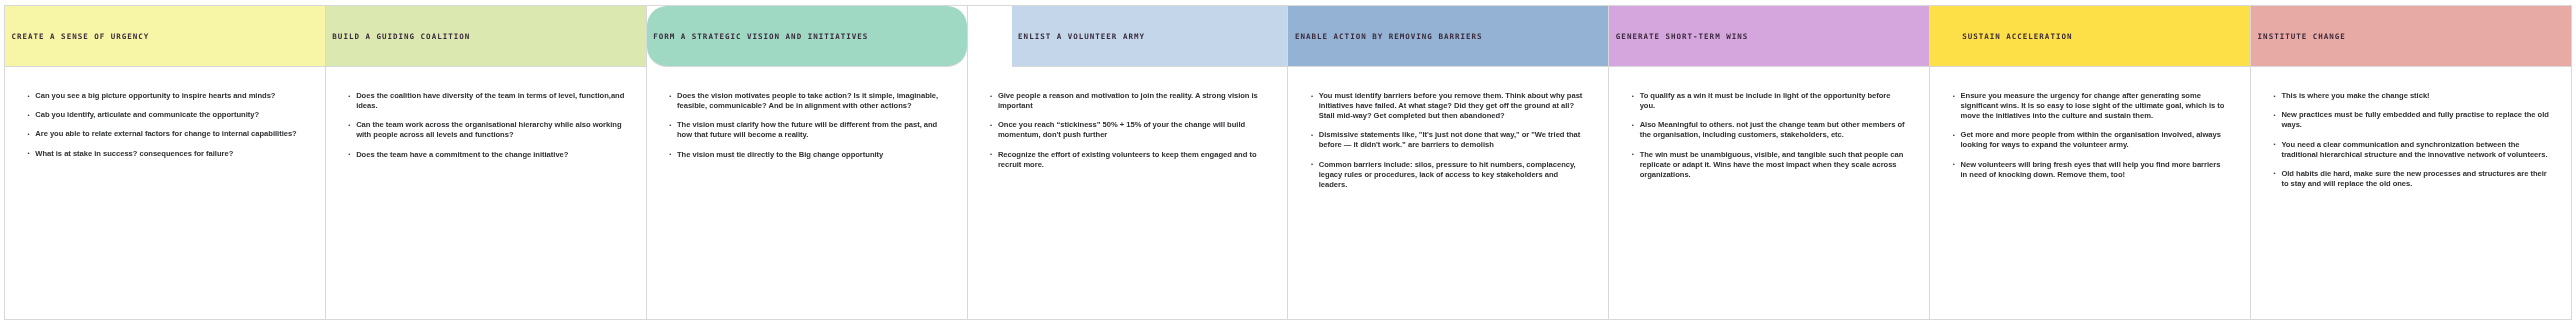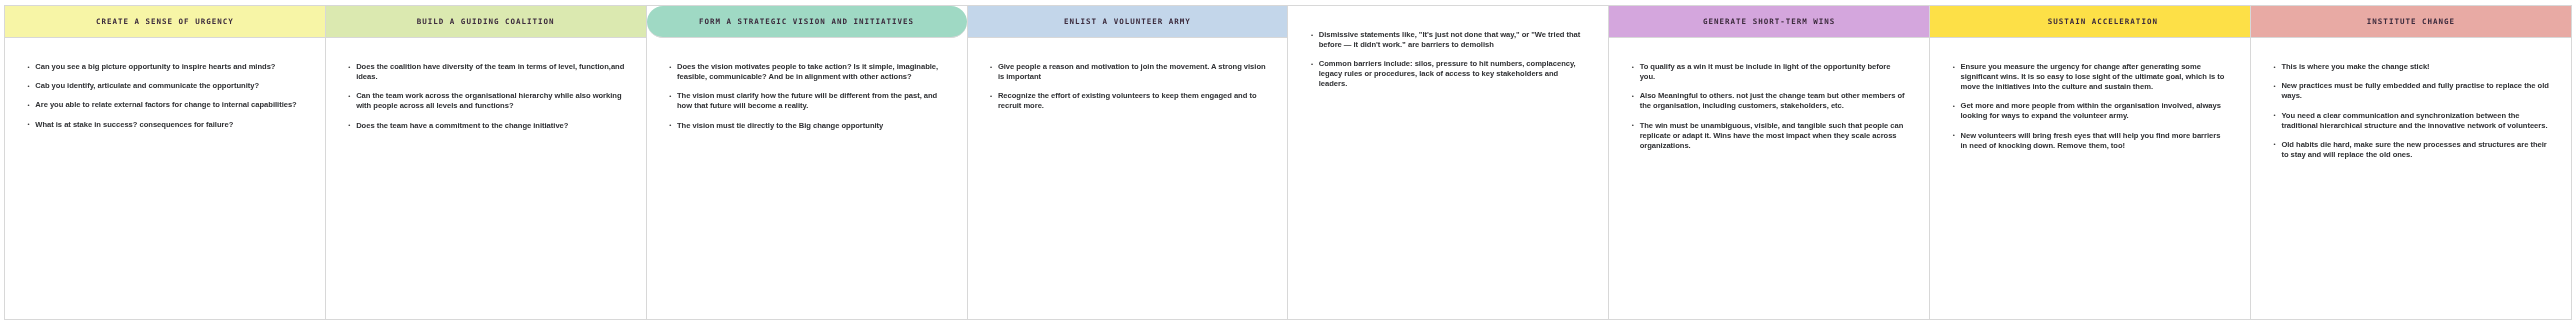--- a/index.html
+++ b/index.html
@@ -51,24 +51,23 @@
     min-width: 0;
     display: flex;
     flex-direction: column;
     border-right: 0.7px solid #d8d8d8;
     box-sizing: border-box;
     background: #ffffff;
   }
   .col:last-child { border-right: none; }
 
   .col-header {
-    height: 32px;
+    height: 61px;
     display: flex;
     align-items: center;
-    justify-content: center;
     text-align: center;
     padding: 2.6px 6.6px;
     box-sizing: border-box;
     border-bottom: 0.7px solid #d8d8d8;
   }
   .col-header span {
     font-family: "DejaVu Sans Mono", monospace;
     font-size: 7.5px;
     font-weight: 700;
     letter-spacing: 1px;
@@ -148,33 +147,38 @@
         </div>
         <div class="col-body">
           <ul class="bullets">
             <li>Does the vision motivates people to take action? Is it simple, imaginable, feasible, communicable? And be in alignment with other actions?</li>
             <li>The vision must clarify how the future will be different from the past, and how that future will become a reality.</li>
             <li>The vision must tie directly to the Big change opportunity</li>
           </ul>
         </div>
       </div>
       <div class="col">
-        <div class="col-header" style="background: rgb(195, 214, 234);">
+        <div class="col-header" style="background: rgb(195, 214, 234); margin-left: 44px;">
           <span>ENLIST A VOLUNTEER ARMY</span>
         </div>
         <div class="col-body">
           <ul class="bullets">
-            <li>Give people a reason and motivation to join the movement. A strong vision is important</li>
+            <li>Give people a reason and motivation to join the reality. A strong vision is important</li>
+            <li>Once you reach “stickiness”  50% + 15% of your the change will build momentum, don't push further</li>
             <li>Recognize the effort of existing volunteers to keep them engaged and to recruit more.</li>
           </ul>
         </div>
       </div>
       <div class="col">
-        <div class="col-body">
-          <ul class="bullets">
+        <div class="col-header" style="background: rgb(148, 178, 212);">
+          <span>ENABLE ACTION BY REMOVING BARRIERS</span>
+        </div>
+        <div class="col-body">
+          <ul class="bullets">
+            <li>You must identify barriers before you remove them. Think about why past initiatives have failed. At what stage? Did they get off the ground at all? Stall mid-way? Get completed but then abandoned?</li>
             <li>Dismissive statements like, "It's just not done that way," or "We tried that before — it didn't work.” are barriers to demolish</li>
             <li>Common barriers include: silos, pressure to hit numbers, complacency, legacy rules or procedures, lack of access to key stakeholders and leaders.</li>
           </ul>
         </div>
       </div>
       <div class="col">
         <div class="col-header" style="background: rgb(212, 166, 221);">
           <span>GENERATE SHORT-TERM WINS</span>
         </div>
         <div class="col-body">

